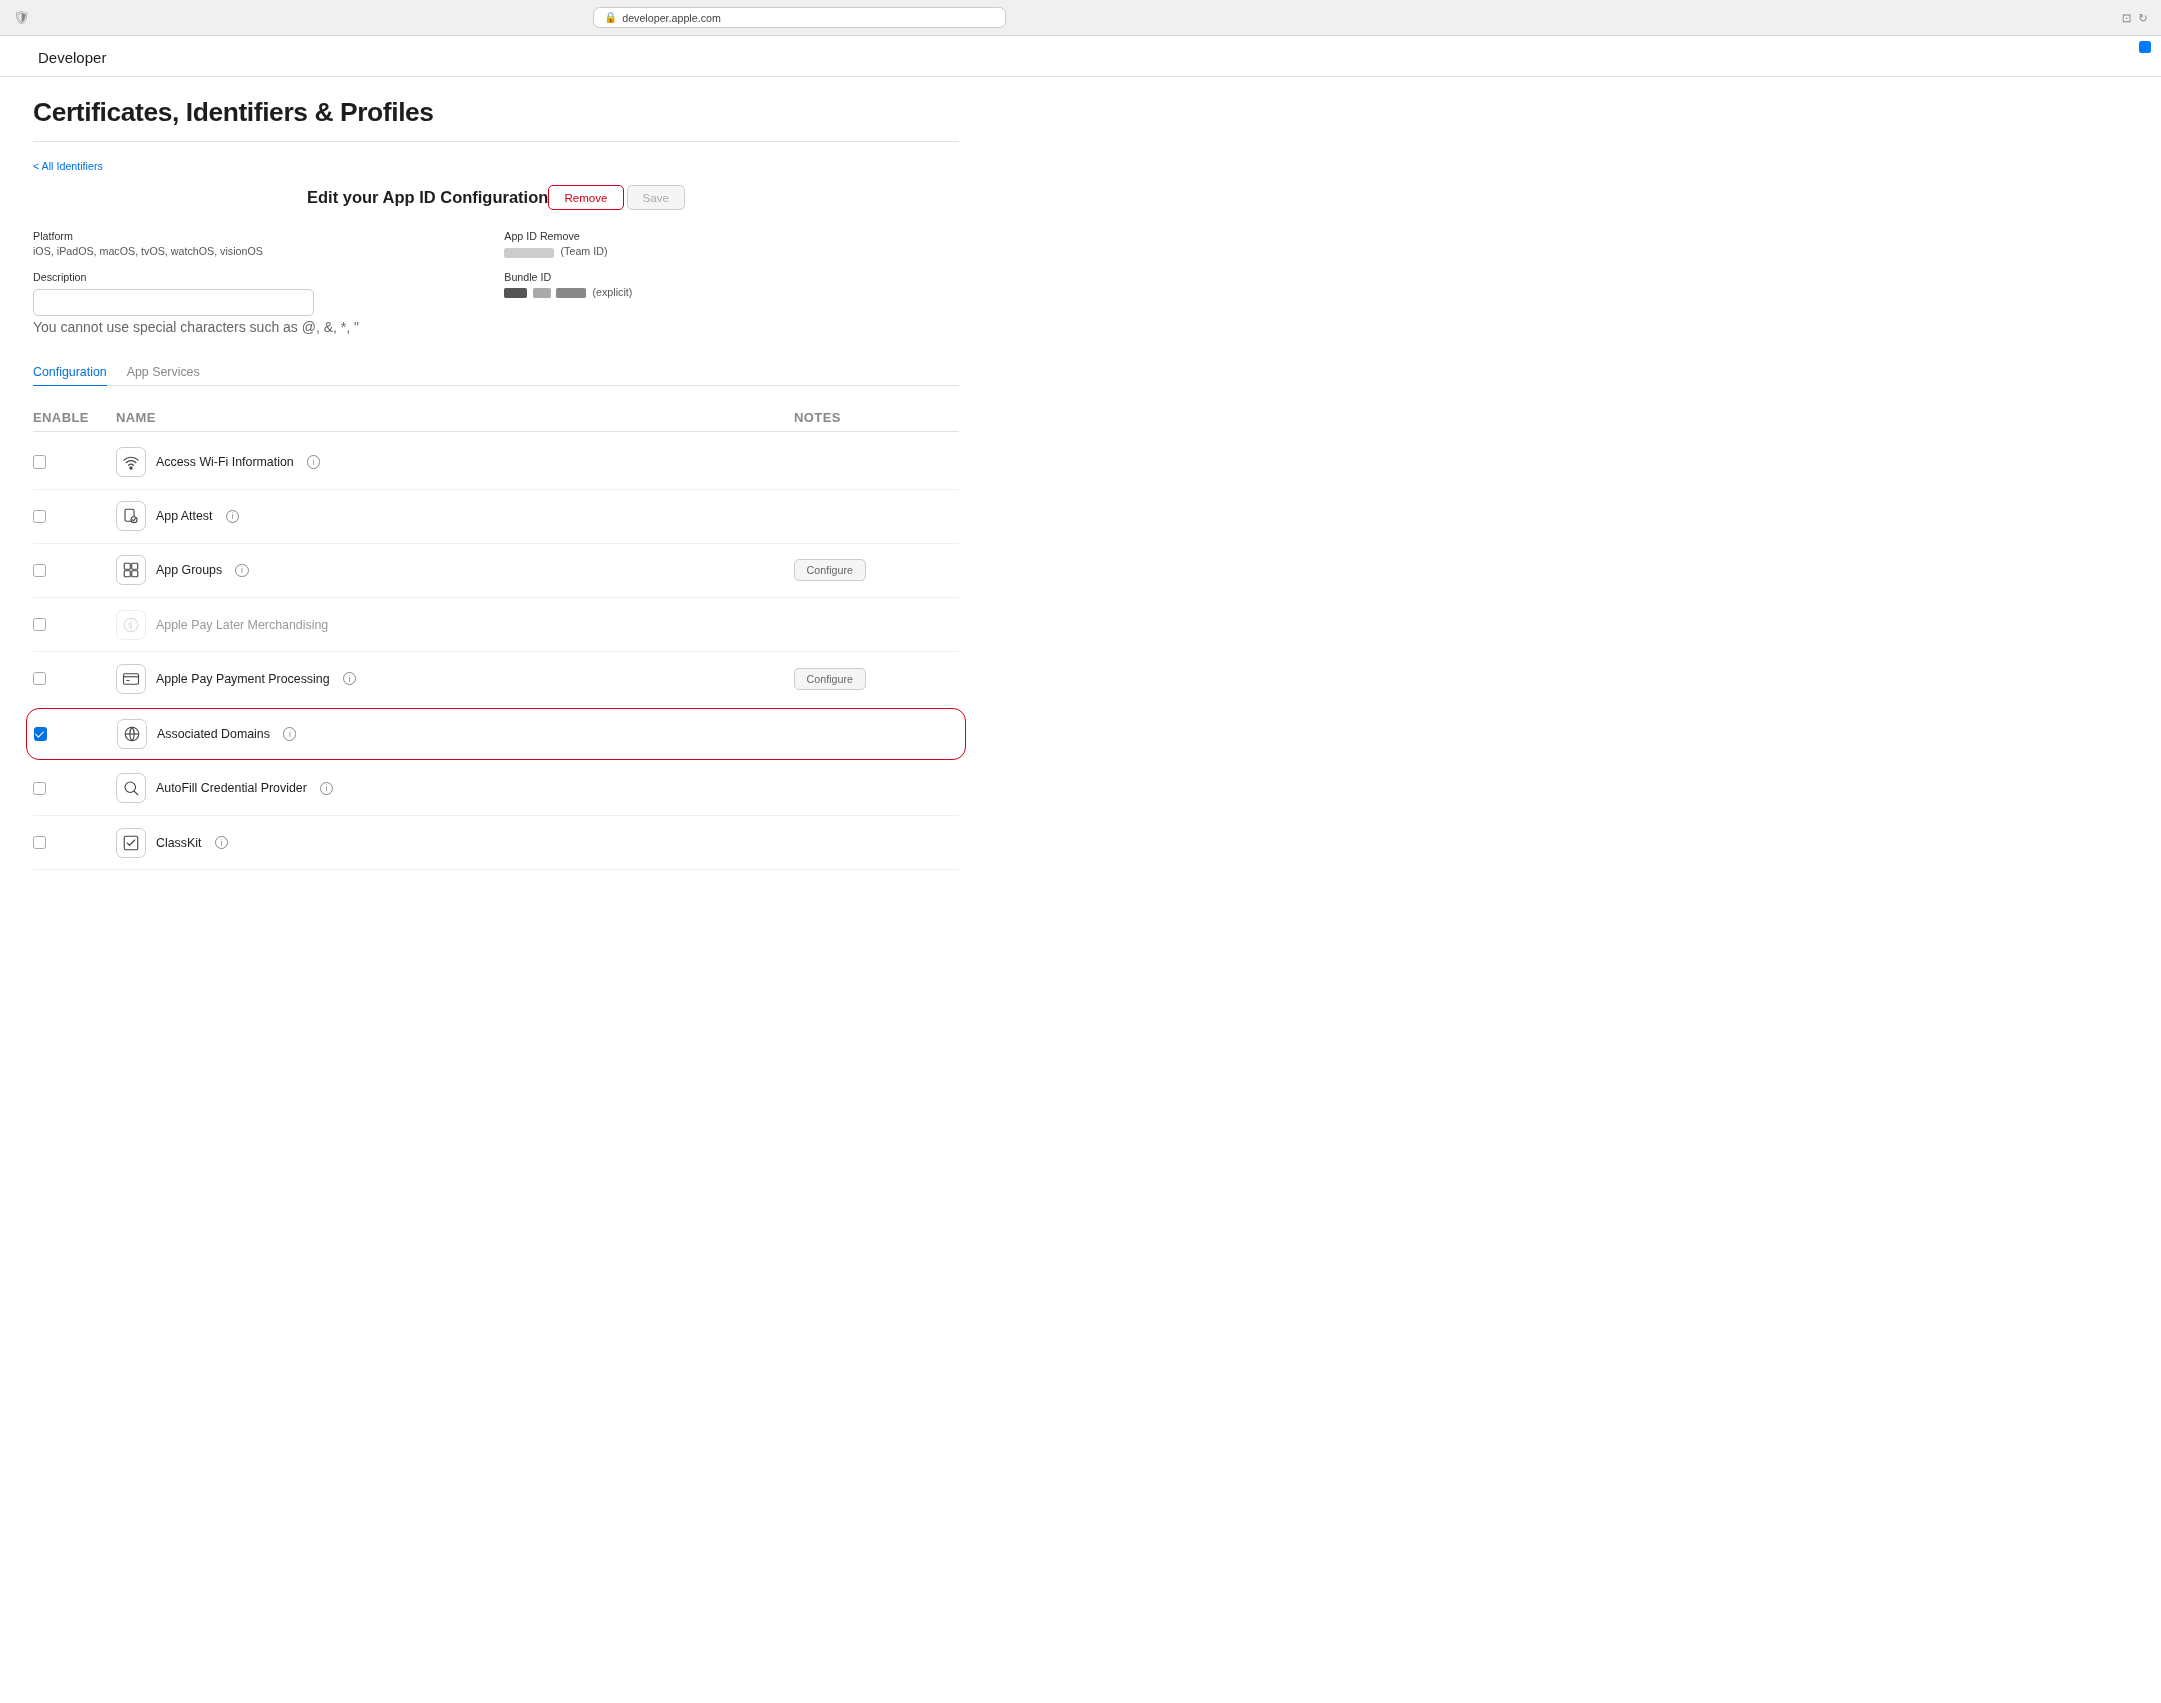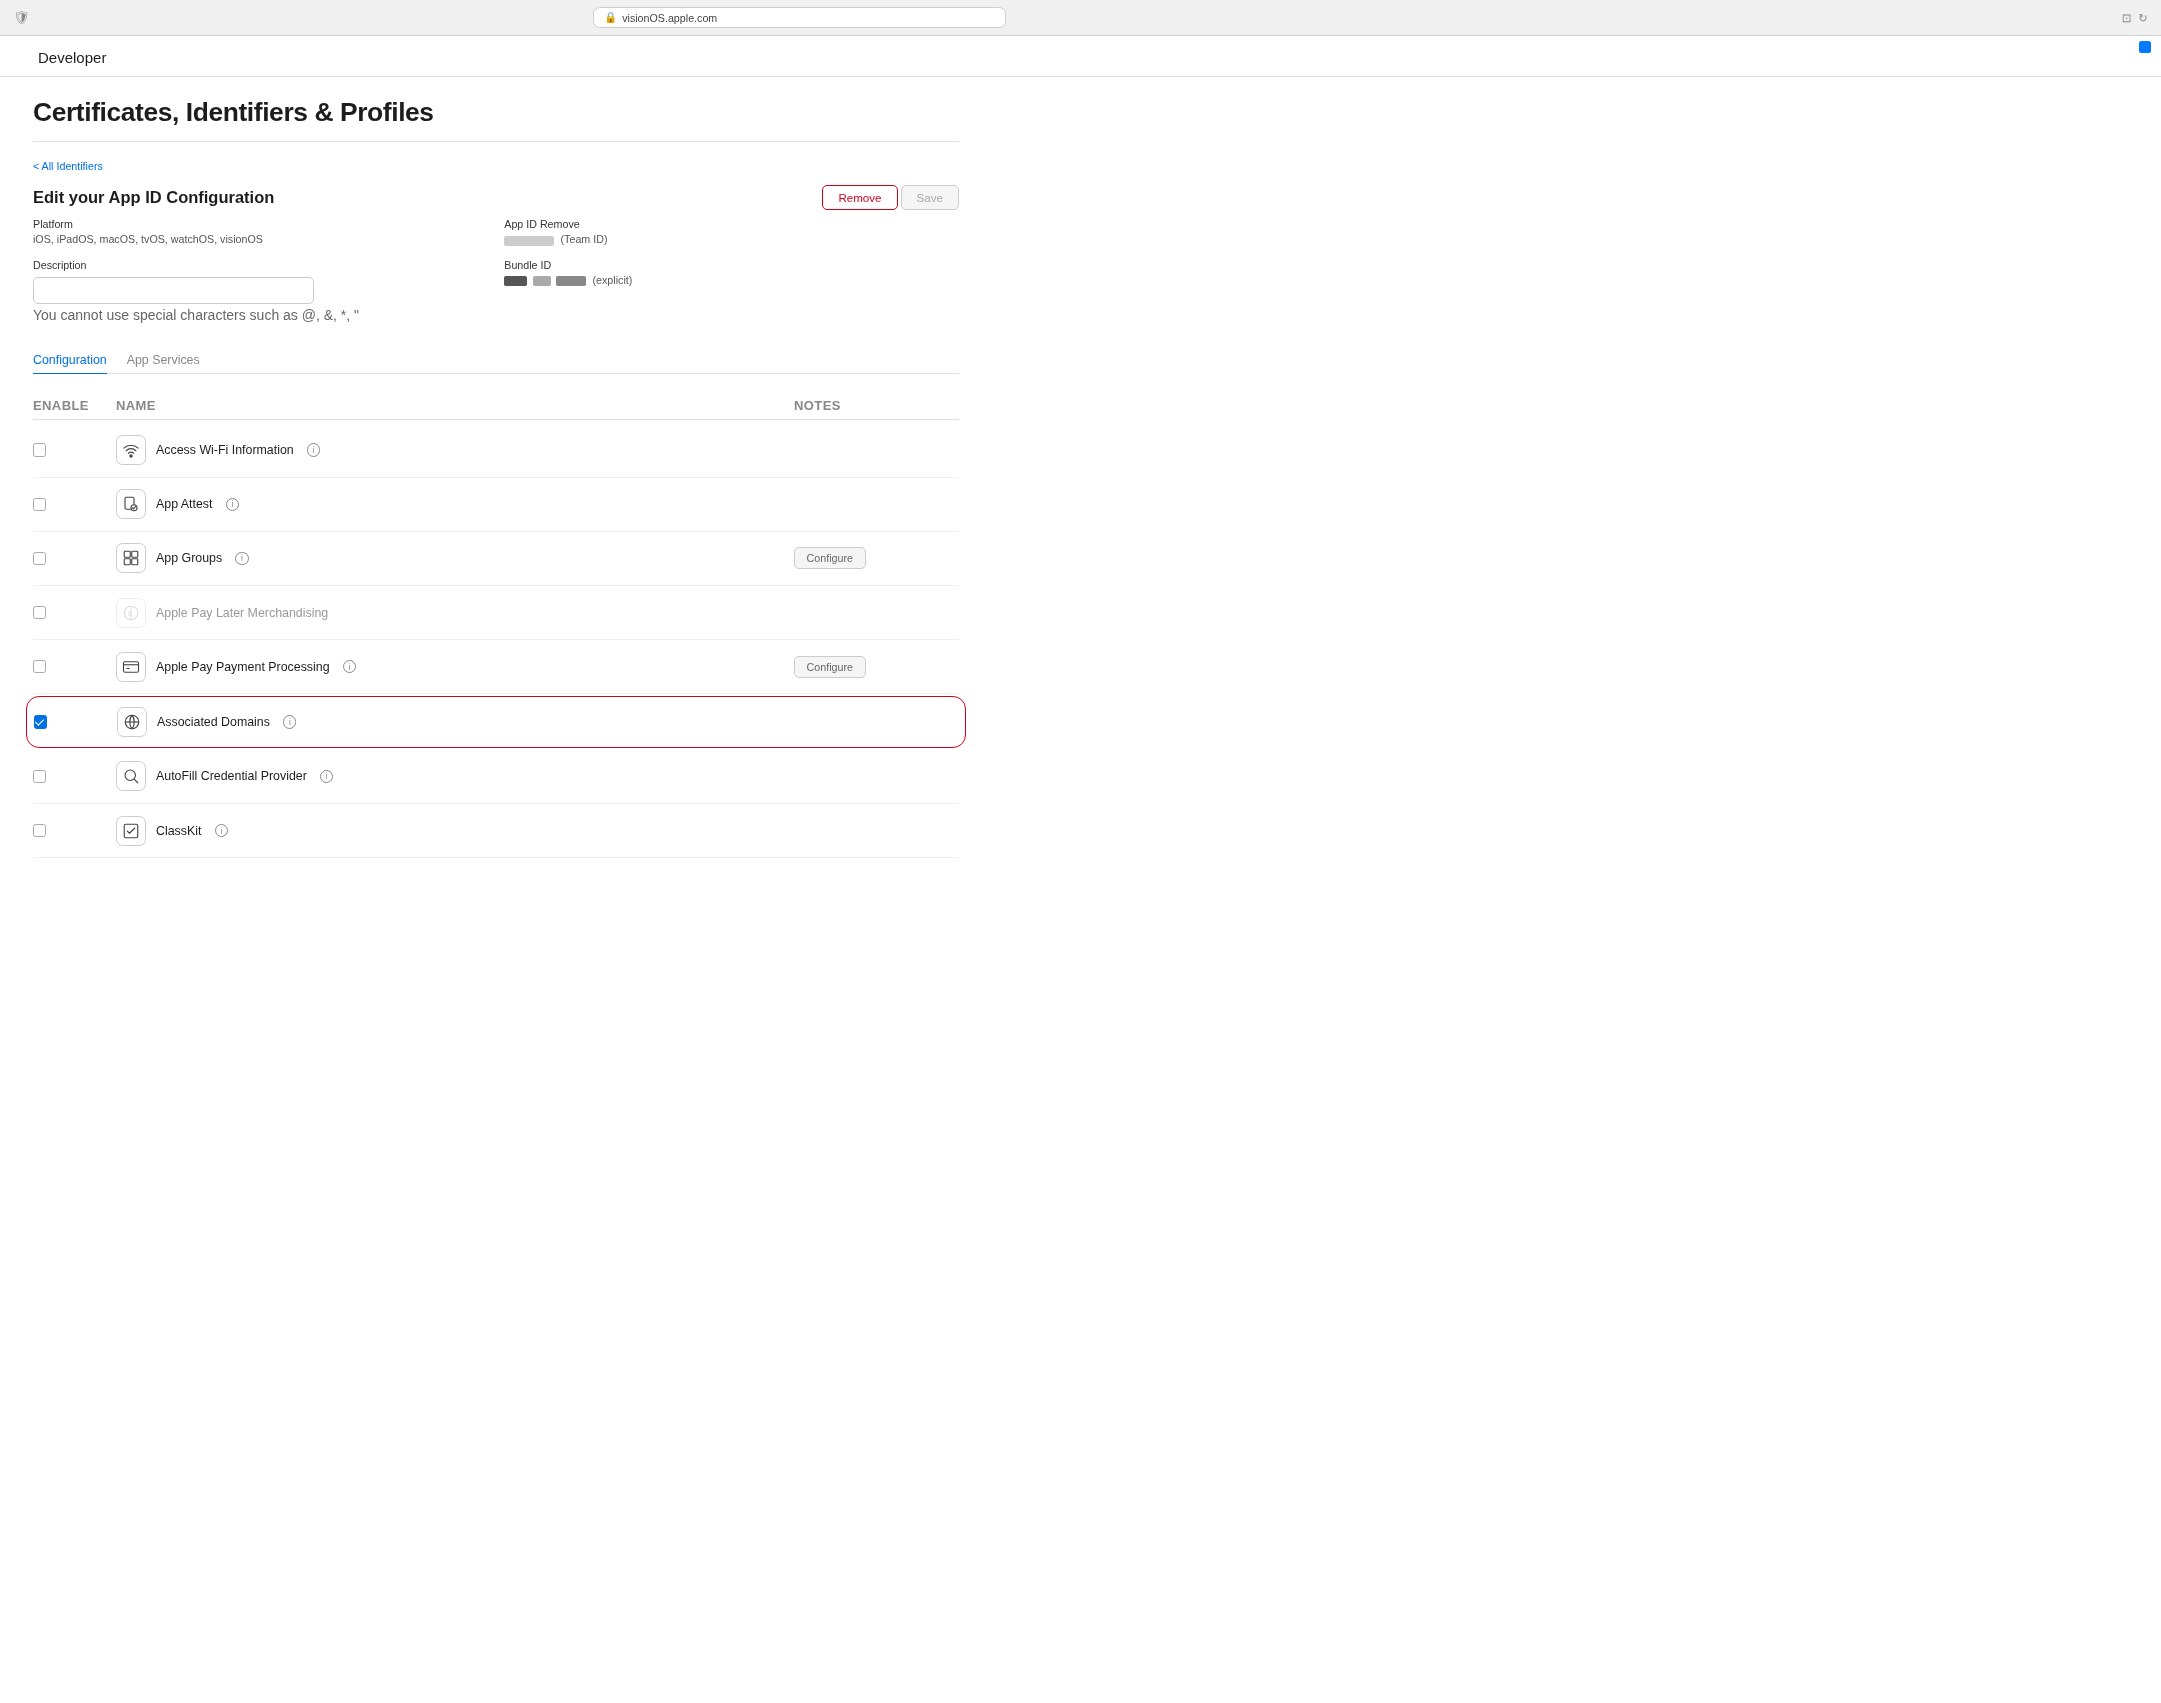--- a/index.html
+++ b/index.html
@@ -93,23 +93,23 @@
       font-size: 10.7px;
       text-decoration: none;
       display: inline-flex;
       align-items: center;
       gap: 3.3px;
       margin-bottom: 13.2px;
     }
 
     .section-header {
       display: flex;
-      justify-content: space-between;
-      align-items: center;
-      margin-bottom: 8px;
+      justify-content: center;
+      align-items: center;
+      margin-bottom: 20px;
     }
 
     .section-title {
       font-size: 16.5px;
       font-weight: 700;
     }
 
     .header-buttons {
       display: flex;
       gap: 3px;
@@ -323,21 +323,21 @@
       opacity: 0.35;
     }
   </style>
 </head>
 <body>
 
 <div class="browser-bar">
   <span style="color:#888;font-size:13.2px;">🛡</span>
   <div class="browser-url-bar">
     <span class="lock-icon">🔒</span>
-    <span>visionOS.apple.com</span>
+    <span>developer.apple.com</span>
   </div>
   <div class="browser-actions">
     <span style="font-size:11.6px;">⊡</span>
     <span style="font-size:11.6px;">↻</span>
   </div>
   <div class="blue-dot"></div>
 </div>
 
 <div class="page-header">
   <div class="apple-developer-logo">

